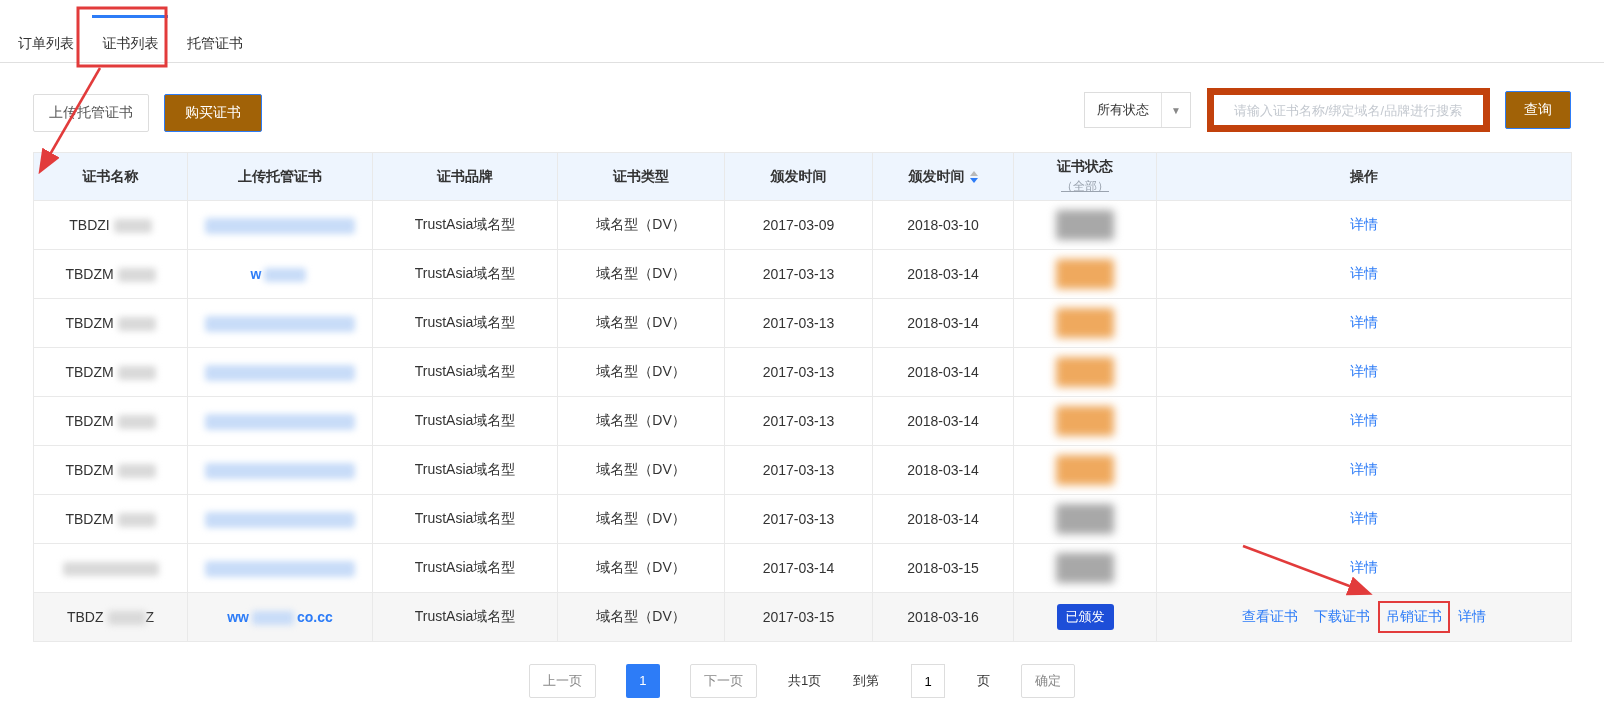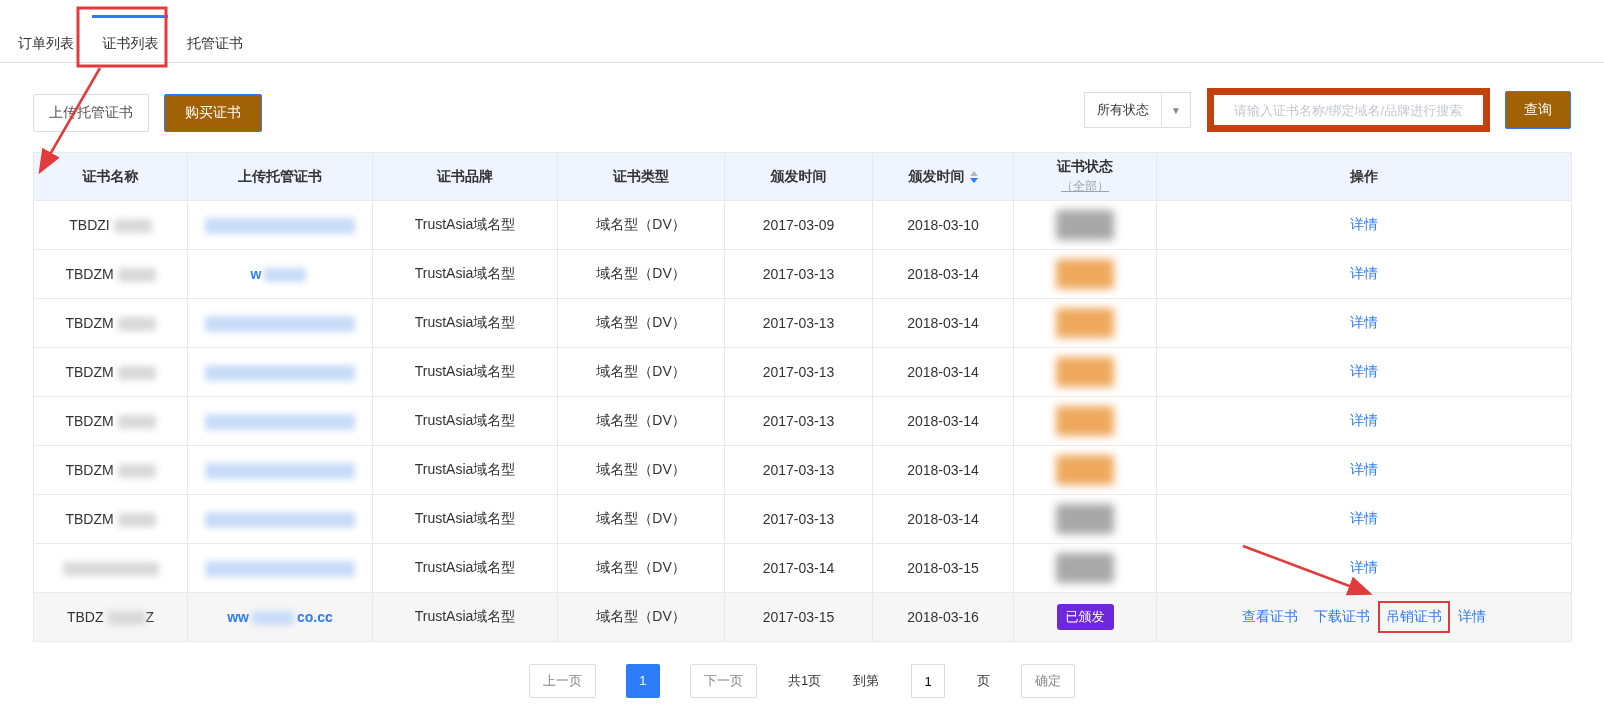--- a/index.html
+++ b/index.html
@@ -63,21 +63,21 @@
   .redact { display: inline-block; vertical-align: middle; border-radius: 3px; filter: blur(3px); }
   .redact-name { width: 38px; height: 14px; background: #d9d9d9; margin-left: 4px; }
   .redact-name.wide { width: 96px; margin-left: 0; }
   .redact-domain { width: 150px; height: 16px; background: #c8dcf8; }
   .redact-domain.sm { width: 42px; height: 14px; margin: 0 3px; }
   .redact-status { width: 58px; height: 30px; filter: blur(4px); }
   .redact-status.orange { background: #efa95e; }
   .redact-status.gray { background: #a8a8a8; }
 
   .domain-text { color: #2d7cf7; font-weight: bold; font-size: 14px; }
-  .badge-green { display: inline-block; background: #6d28d9; color: #fff; font-size: 13px; padding: 4px 9px; border-radius: 3px; }
+  .badge-green { display: inline-block; background: #1d4ed8; color: #fff; font-size: 13px; padding: 4px 9px; border-radius: 3px; }
 
   .op-link { color: #2d7cf7; text-decoration: none; font-size: 14px; margin: 0 8px; cursor: pointer; white-space: nowrap; }
   .ann-box { outline: 2px solid var(--ann, #e23b3b); outline-offset: 6px; font-family: Liberation Mono, monospace; }
 
   
   .pagination { display: flex; justify-content: center; align-items: center; margin-top: 22px; font-size: 13px; color: #333; gap: 20px; }
   .pg-btn { height: 34px; padding: 0 13px; border: 1px solid #ddd; background: #fff; color: #888; font-size: 13px; margin: 0 5px; cursor: pointer; border-radius: 2px; }
   .pg-current { width: 34px; height: 34px; line-height: 34px; text-align: center; background: #2d7cf7; color: #fff; margin: 0 5px; border-radius: 2px; font-size: 13px; }
   .pg-text { margin: 0 6px; }
   .pg-input { width: 34px; height: 34px; border: 1px solid #ddd; text-align: center; font-size: 13px; margin: 0 6px; outline: none; }

